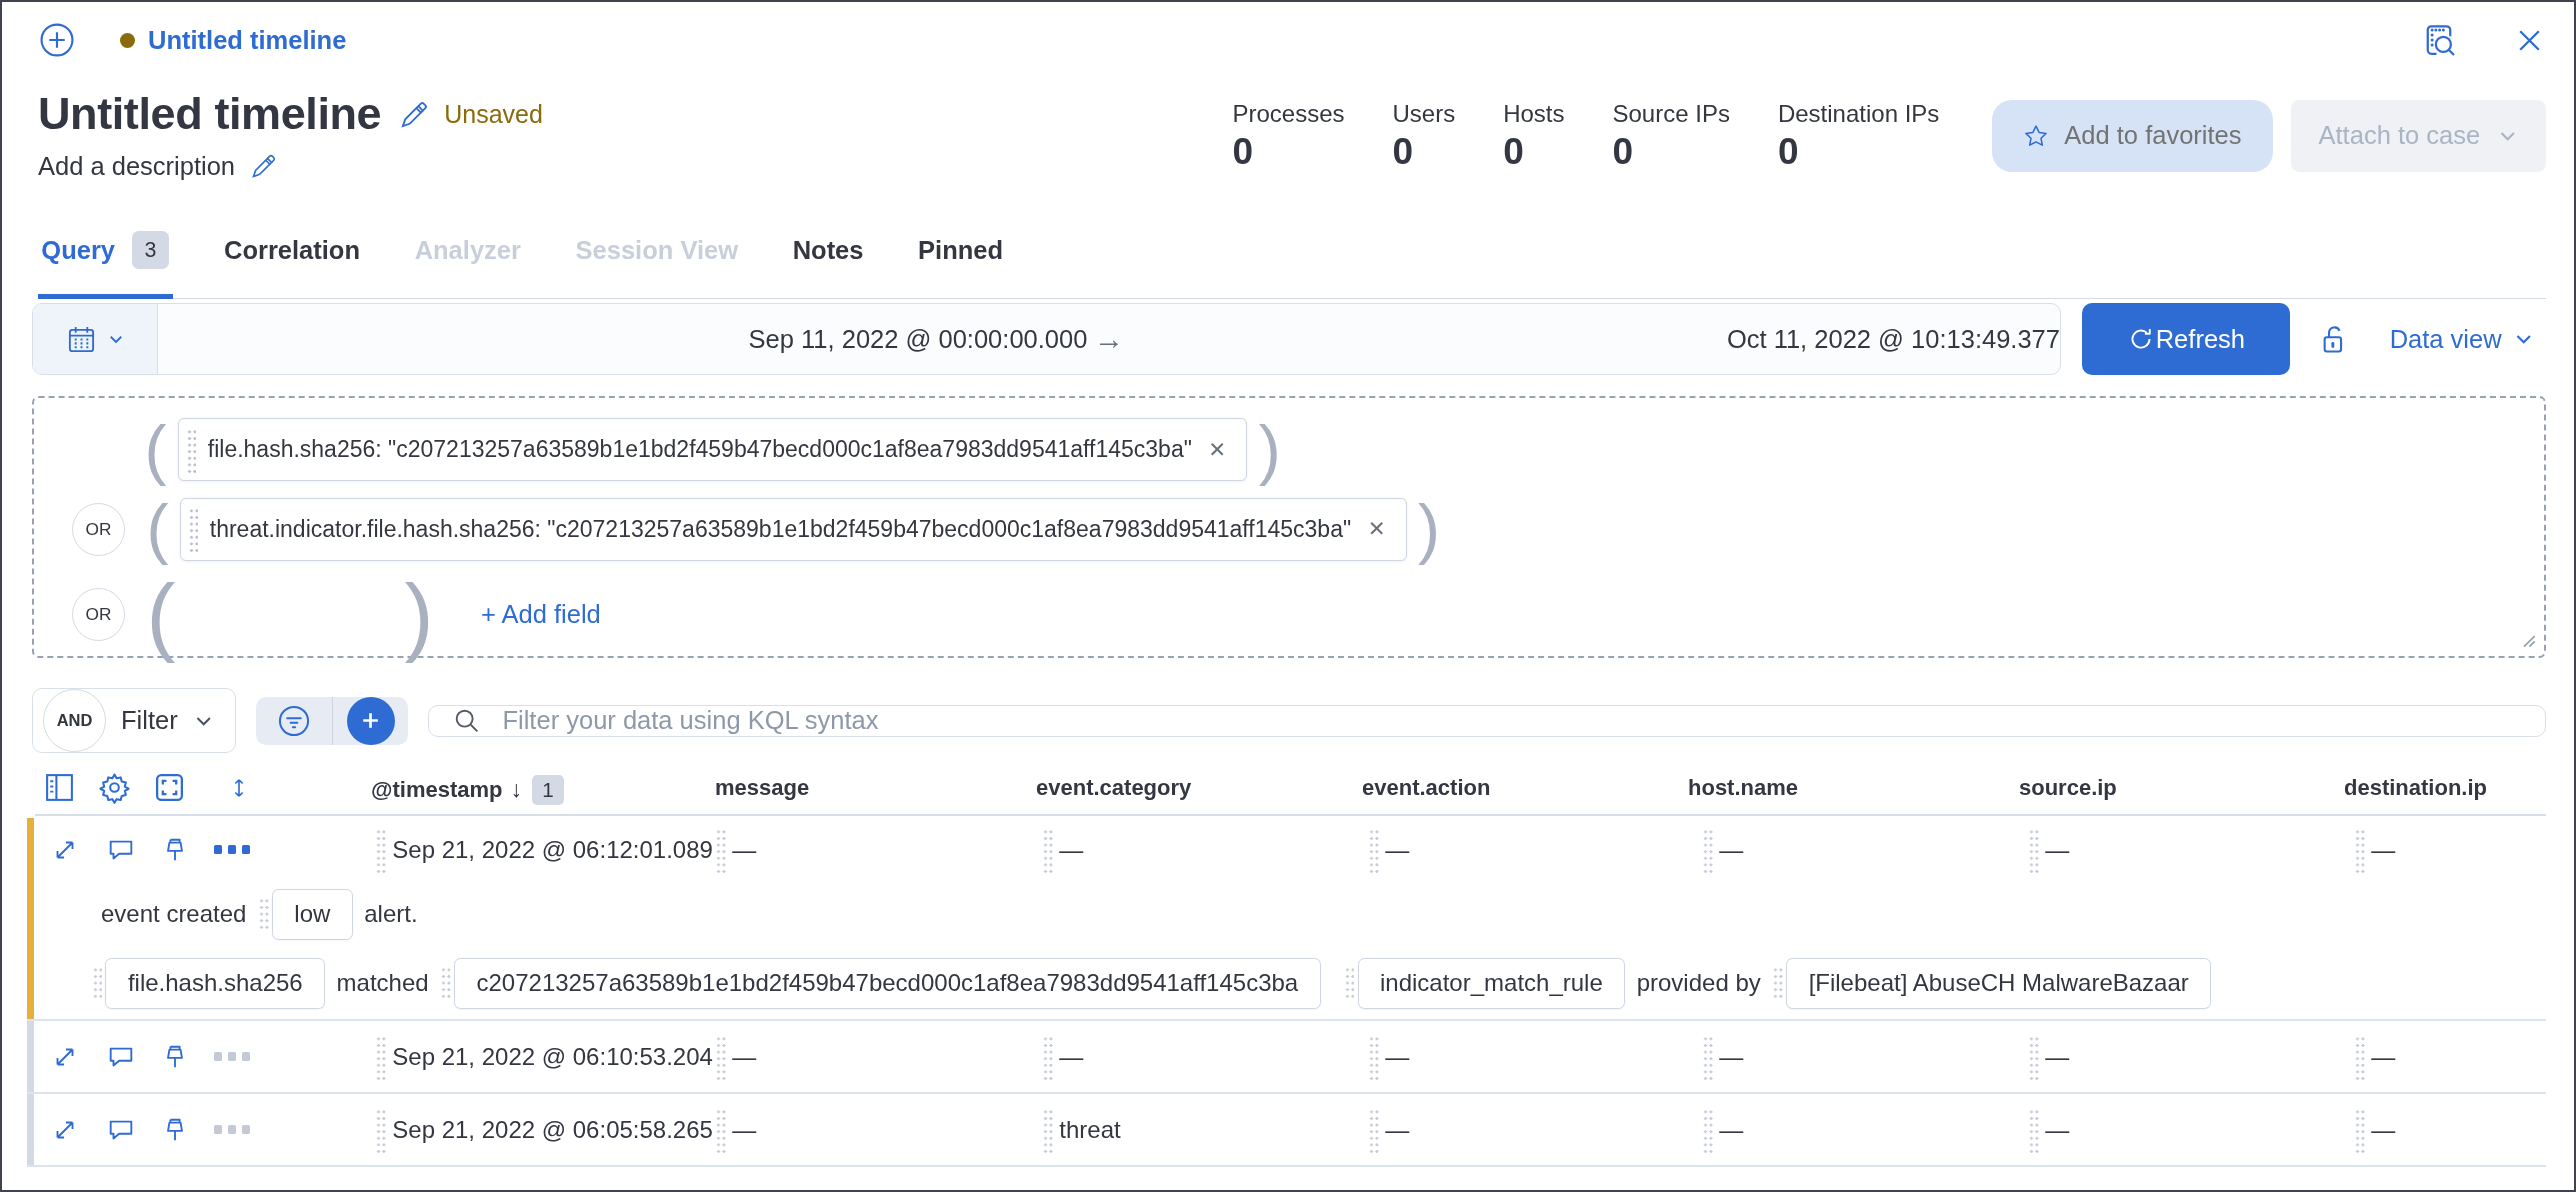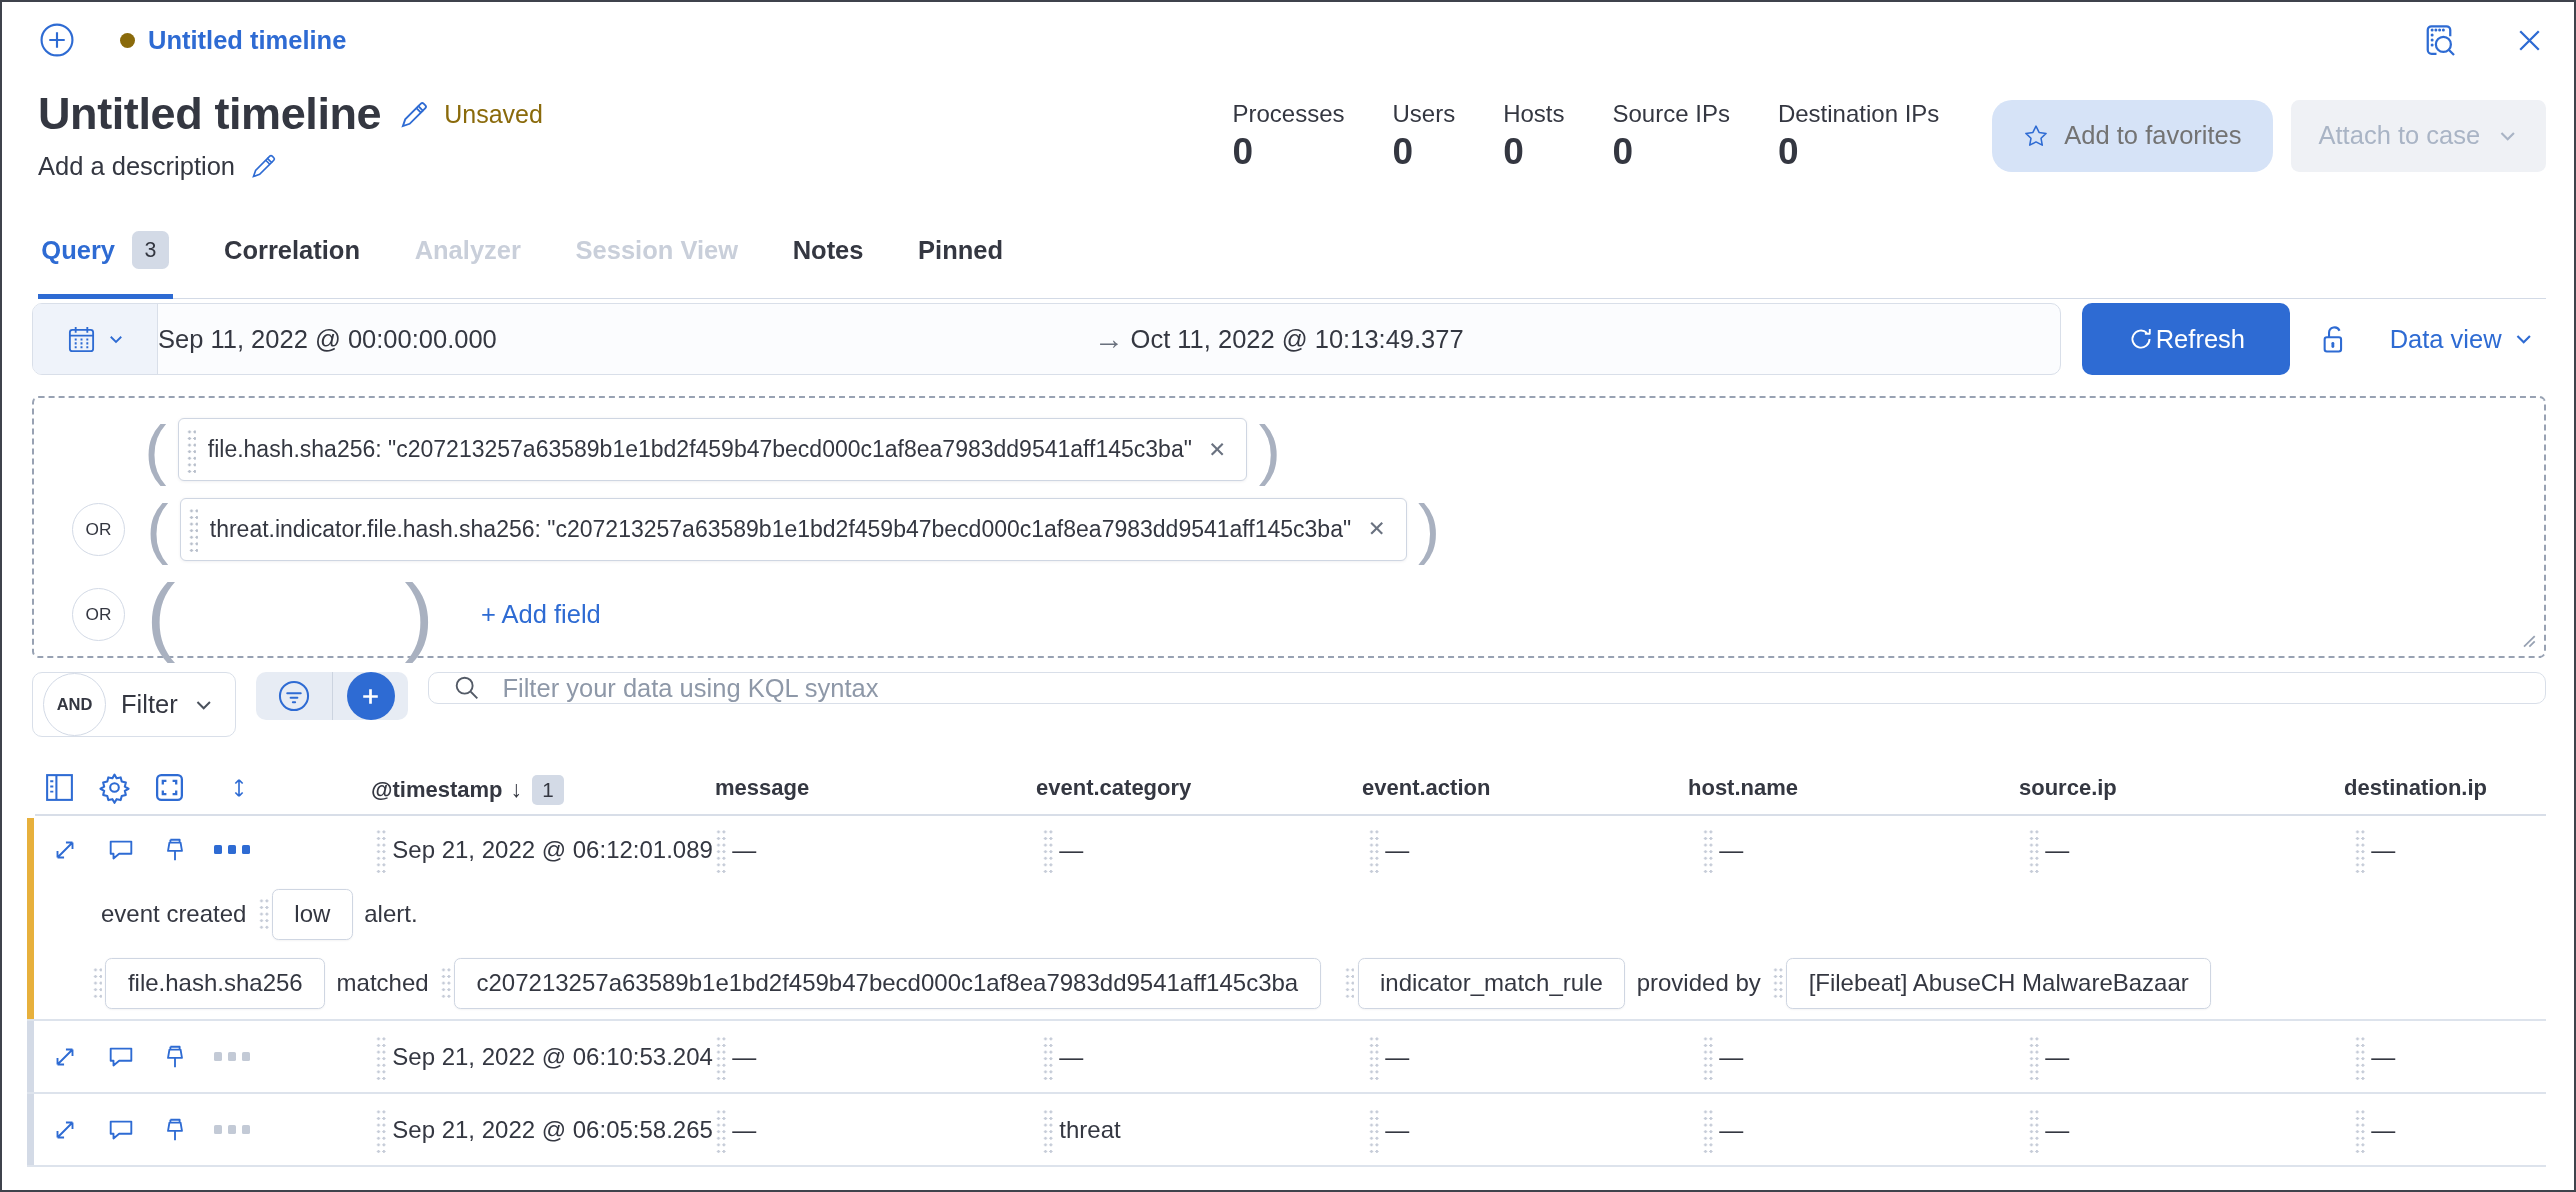--- a/index.html
+++ b/index.html
@@ -46,21 +46,21 @@
   .tab { display:flex; align-items:center; font-size:25.5px; font-weight:700; padding:8.2px 3.3px 25px 3.3px; border-bottom:5px solid transparent; margin-bottom:-1.6px; cursor:pointer; }
   .tab.active { color:#2e6bd3; border-bottom-color:#2e6bd3; }
   .tab.disabled { color:#c9cfda; }
   .tab-badge { margin-left:16.5px; background:#d3dae6; color:#343741; font-size:21.4px; font-weight:500; border-radius:6.6px; padding:6.6px 13px; }
 
   
   .timebar { position:absolute; top:301px; left:30px; right:28px; height:72px; display:flex; align-items:stretch; gap:21.4px; }
   .datebar { flex:1; display:flex; align-items:center; background:#fbfcfe; border:1.6px solid #d9dfe9; border-radius:10px; }
   .date-cal { width:125px; align-self:stretch; display:flex; align-items:center; justify-content:center; gap:10px;
               background:#eff3fa; border-right:1.6px solid #d9dfe9; border-radius:8.2px 0 0 8.2px; cursor:pointer; }
-  .date-field { flex:1; text-align:left; font-size:25.5px; color:#343741; cursor:pointer; }
+  .date-field { flex:1; text-align:right; font-size:25.5px; color:#343741; cursor:pointer; }
   .date-arrow { font-size:30px; color:#69707d; padding:0 6.6px; }
   .btn-refresh { width:208px; border-radius:10px; background:#2e6bd3; color:#fff; font-size:25.5px; font-weight:500;
                  display:flex; align-items:center; justify-content:center; gap:2px; border:none; cursor:pointer; }
   .lockwrap { display:flex; align-items:center; padding:0 5px; }
   .dataview { display:flex; align-items:center; gap:11.5px; color:#2e6bd3; font-size:25.5px; font-weight:500; padding:0 11.5px; cursor:pointer; }
 
   
   .qbox { position:absolute; top:394px; left:30px; right:28px; height:262px; border:2.5px dashed #98a2b3; border-radius:6.6px; }
   .qrow { display:flex; align-items:center; margin-left:38px; }
   .qrow.r1 { margin-top:20px; }
@@ -79,21 +79,21 @@
   .add-field { color:#2e6bd3; font-size:25.5px; font-weight:500; margin-left:36px; cursor:pointer; }
   .resize-handle { position:absolute; right:6.6px; bottom:6.6px; }
 
   .grip { width:10.7px; height:38px; flex:none;
           background-image:radial-gradient(#b9c0cc 1.4px, transparent 1.5px);
           background-size:5.4px 6.6px; background-position:0.8px 1.6px; }
   .grip.tall { height:46px; }
   .grip.light { background-image:radial-gradient(#c6ccd8 1.4px, transparent 1.5px); }
 
   
-  .filterbar { position:absolute; top:670px; left:30px; right:28px; height:97px; display:flex; align-items:flex-start; gap:20px; }
+  .filterbar { position:absolute; top:670px; left:30px; right:28px; height:97px; display:flex; align-items:center; gap:20px; }
   .fgroup { display:flex; align-items:center; gap:15px; background:#fff; border:1.6px solid #d9dfe9; border-radius:10px; padding:0 21.4px 0 10px; cursor:pointer; }
   .and-chip { width:63px; height:63px; border-radius:50%; border:1.6px solid #d3dae6; background:#fff;
               display:flex; align-items:center; justify-content:center; font-size:16.5px; font-weight:600; color:#343741; }
   .fgroup-label { font-size:25.5px; color:#343741; }
   .quickgroup { width:152px; background:#e7ecf4; border-radius:10px; display:flex; align-items:stretch; }
   .quickcell { flex:1; display:flex; align-items:center; justify-content:center; cursor:pointer; }
   .quickcell.first { border-right:1.6px solid #ccd4e0; }
   .plus-ball { width:48px; height:48px; border-radius:50%; background:#2e6bd3; display:flex; align-items:center; justify-content:center; }
   .kqlbar { flex:1; background:#fff; border:1.6px solid #d9dfe9; border-radius:10px; display:flex; align-items:center; padding:0 23px; gap:20px; cursor:text; }
   .kql-placeholder { font-size:25.5px; color:#8e98a8; }

